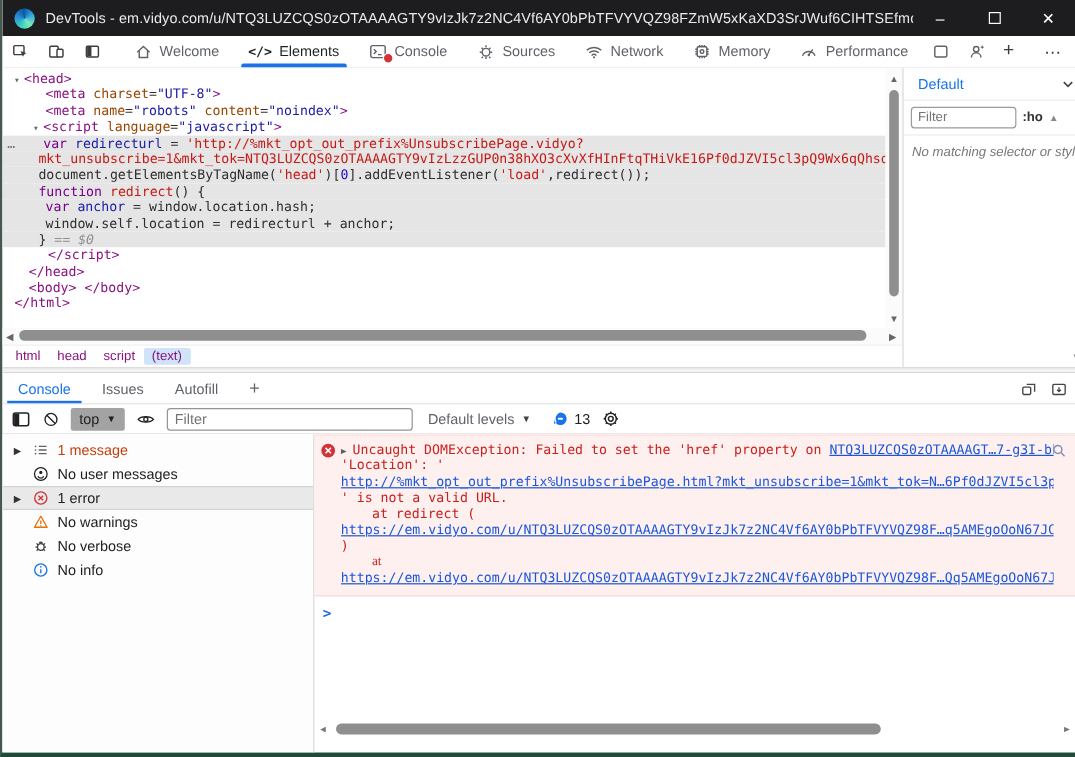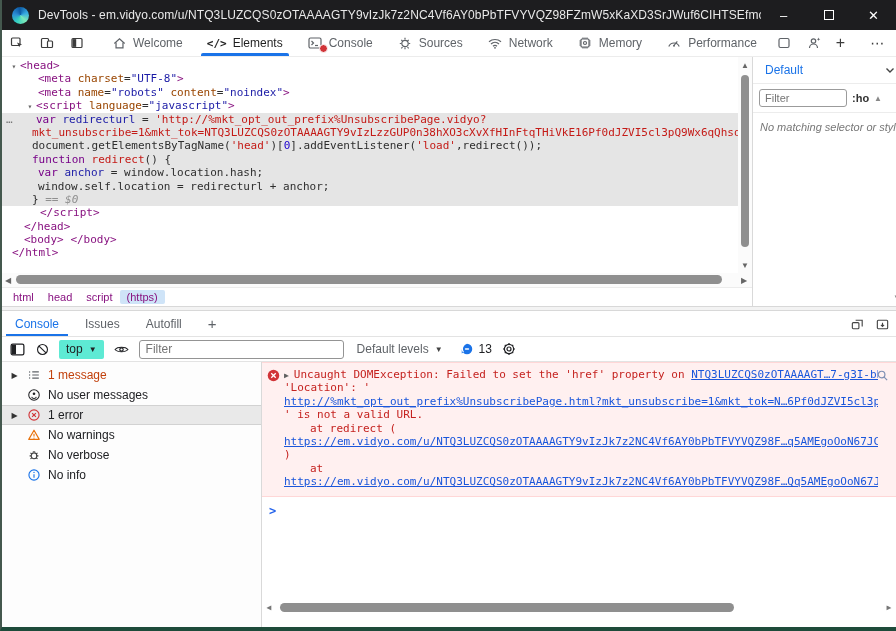--- a/index.html
+++ b/index.html
@@ -61,21 +61,21 @@
   .styles-bottom-arr{position:absolute;right:3px;bottom:4px;color:#888;font-size:8px}
   
   .divider{height:5px;background:#f3f3f3;border-top:1px solid #d8d8d8;border-bottom:1px solid #d8d8d8}
   
   .ctabs{height:26px;display:flex;align-items:stretch;font-size:12px;color:#5f6368;border-bottom:1px solid #e3e3e3;position:relative;background:#fff}
   .ctab{display:flex;align-items:center;padding:0 13px;position:relative;white-space:nowrap}
   .ctab.active{color:#1a73e8}
   .ctab.active::after{content:"";position:absolute;left:4px;right:4px;bottom:0;height:2px;background:#1a73e8}
   .ctabs-right{position:absolute;right:6px;top:0;height:26px;display:flex;align-items:center;gap:10px;color:#444}
   .ctoolbar{height:25px;display:flex;align-items:center;gap:9px;padding-left:7px;border-bottom:1px solid #e3e3e3;font-size:12px;color:#3c3c3c;background:#fff}
-  .chip{background:#5eead4;border-radius:2px;height:19px;display:flex;align-items:center;gap:6px;padding:0 7px;color:#202124}
+  .chip{background:#a3a3a3;border-radius:2px;height:19px;display:flex;align-items:center;gap:6px;padding:0 7px;color:#202124}
   .chip .car{font-size:8px}
   .cfilter{width:205px;height:19px;border:1px solid #949494;border-radius:3px;font-size:12px;padding:0 6px;outline:none;font-family:inherit;color:#202124}
   .levels{display:flex;align-items:center;gap:6px;color:#5f6368;margin-left:4px}
   .msg-count{display:flex;align-items:center;gap:5px;color:#202124;margin-left:8px}
   .cbody{height:265px;display:flex;background:#fff}
   .csidebar{width:260px;border-right:1px solid #d9d9d9;padding-top:3px;font-size:12px;color:#202124;background:#fdfdfd}
   .srow{height:20px;display:flex;align-items:center;gap:7px;padding-left:8px;border-top:1px solid transparent;border-bottom:1px solid transparent}
   .srow.selected{background:#e9e9e9;border-color:#d2d2d2}
   .srow .caret{width:9px;font-size:8px;color:#333;text-align:center;flex:none}
   .srow .sicon{width:15px;height:15px;flex:none;display:flex;align-items:center;justify-content:center}
@@ -231,21 +231,21 @@
       </div>
       <div class="hscroll">
         <div class="arr" style="left:0">◀</div>
         <div class="thumb" style="left:14px;width:706px"></div>
         <div class="arr" style="right:2px">▶</div>
       </div>
       <div class="crumbs">
           <span class="crumb">html</span>
           <span class="crumb">head</span>
           <span class="crumb">script</span>
-          <span class="crumb active">(https)</span>
+          <span class="crumb active">(text)</span>
         </div>
     </div>
 
     <div class="styles">
       <div class="styles-tabrow">
         <span class="styles-tab">Default</span>
         <svg width="12" height="12" viewBox="0 0 12 12" fill="none" stroke="#444" stroke-width="1.4">
             <path d="M2.5 4.5 L6 8 L9.5 4.5"></path>
           </svg>
       </div>
@@ -399,21 +399,21 @@
             <circle cx="6" cy="6" r="3.6"></circle>
             <path d="M8.8 8.8 L12 12"></path>
           </svg>
       <div class="err-line"><span class="caret">▶</span><span>Uncaught DOMException: Failed to set the 'href' property on </span><span class="err-link">NTQ3LUZCQS0zOTAAAAGT…7-g3I-bhyHfi6pg0:10</span></div>
           <div class="err-line"><span>'Location': '</span></div>
           <div class="err-line"><span class="err-link">http://%mkt_opt_out_prefix%UnsubscribePage.html?mkt_unsubscribe=1&amp;mkt_tok=N…6Pf0dJZVI5cl3pQ9Wx6qQhsq6P5qZ4fsI7CrptIl72</span></div>
           <div class="err-line"><span>' is not a valid URL.</span></div>
           <div class="err-line" style="padding-left: 26px;"><span>at redirect (</span></div>
           <div class="err-line"><span class="err-link">https://em.vidyo.com/u/NTQ3LUZCQS0zOTAAAAGTY9vIzJk7z2NC4Vf6AY0bPbTFVYVQZ98F…q5AMEgoOoN67JC8JH8rKur45NKQsI2RXqmC</span></div>
           <div class="err-line"><span>)</span></div>
-          <div class="err-line" style="padding-left: 26px;"><span>at</span></div>
+          <div class="err-line" style="padding-left: 26px; font-family: Liberation Serif, serif;"><span>at</span></div>
           <div class="err-line"><span class="err-link">https://em.vidyo.com/u/NTQ3LUZCQS0zOTAAAAGTY9vIzJk7z2NC4Vf6AY0bPbTFVYVQZ98F…Qq5AMEgoOoN67JC8JH8rKur45NKQsI2RXqm</span></div>
         </div>
       <div class="prompt-row">
         <span class="prompt">&gt;</span>
       </div>
       <div class="chscroll">
         <div class="arr" style="left:0">◀</div>
         <div class="thumb"></div>
         <div class="arr" style="right:0">▶</div>
       </div>

